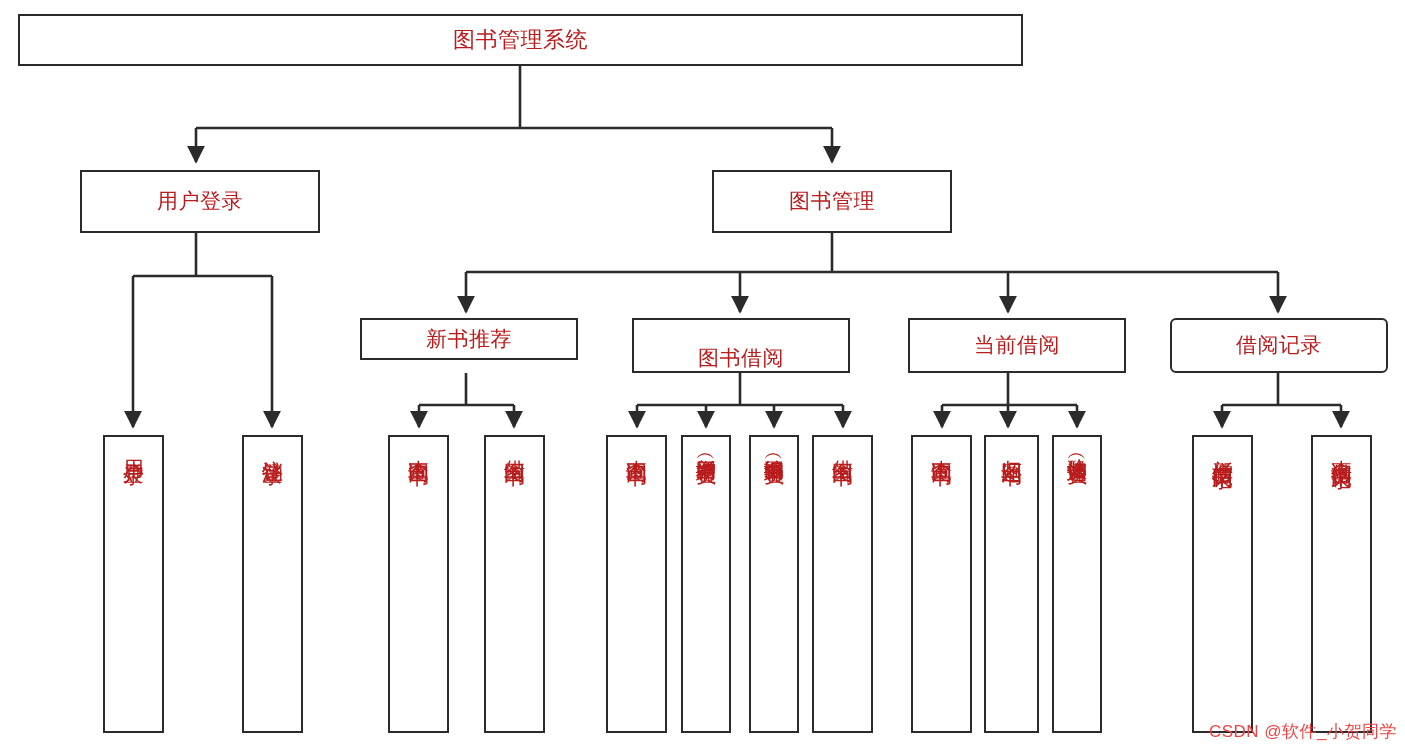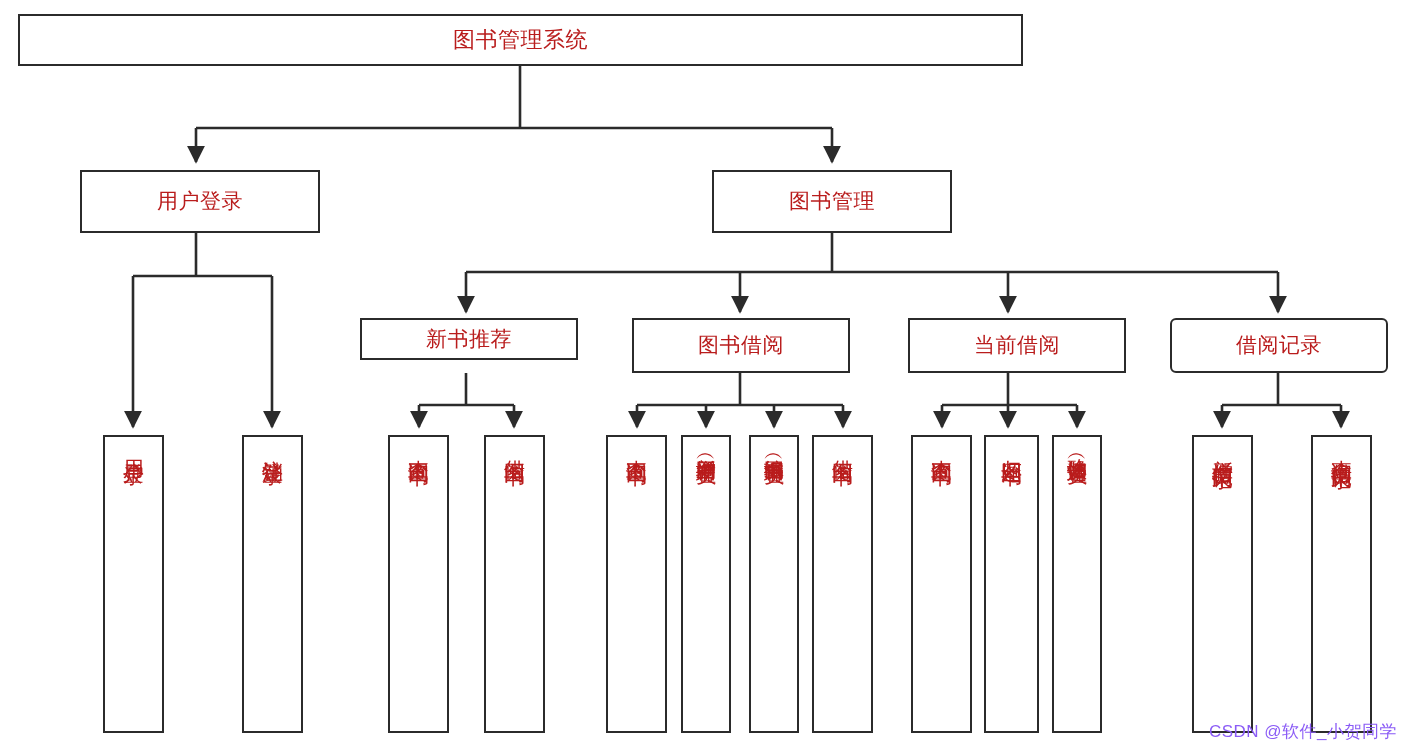--- a/index.html
+++ b/index.html
@@ -66,21 +66,21 @@
   }
   .node.vert.narrow .label {
     font-size: 20px;
     letter-spacing: 1px;
   }
   #watermark {
     position: absolute;
     right: 8px;
     bottom: 4px;
     font-size: 17px;
-    color: #8b5cf6;
+    color: #ef4444;
     letter-spacing: 0.5px;
     z-index: 5;
     white-space: nowrap;
     margin-left: 6px;
   }
 </style>
 </head>
 <body>
 
 <div id="canvas">
@@ -146,21 +146,21 @@
   </div>
 
   <div class="node horiz" style="left:712px; top:170px; width:240px; height:63px;">
     <span class="label">图书管理</span>
   </div>
 
   <div class="node horiz" style="left:360px; top:318px; width:218px; height:42px;">
     <span class="label">新书推荐</span>
   </div>
 
-  <div class="node horiz" style="left:632px; top:318px; width:218px; height:55px;">
+  <div class="node horiz" style="left:632px; top:318px; width:218px; height:55px;align-items:flex-end;">
     <span class="label">图书借阅</span>
   </div>
 
   <div class="node horiz" style="left:900px; top:318px; width:218px; height:55px;margin-left:8px;">
     <span class="label">当前借阅</span>
   </div>
 
   <div class="node horiz" style="left:1170px; top:318px; width:218px; height:55px;border-radius:6px;">
     <span class="label">借阅记录</span>
   </div>

